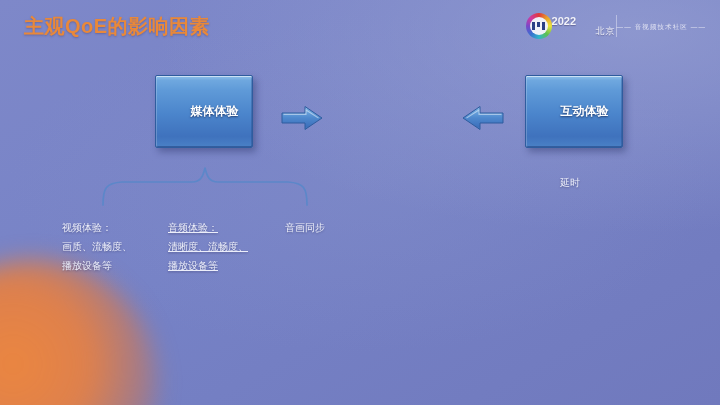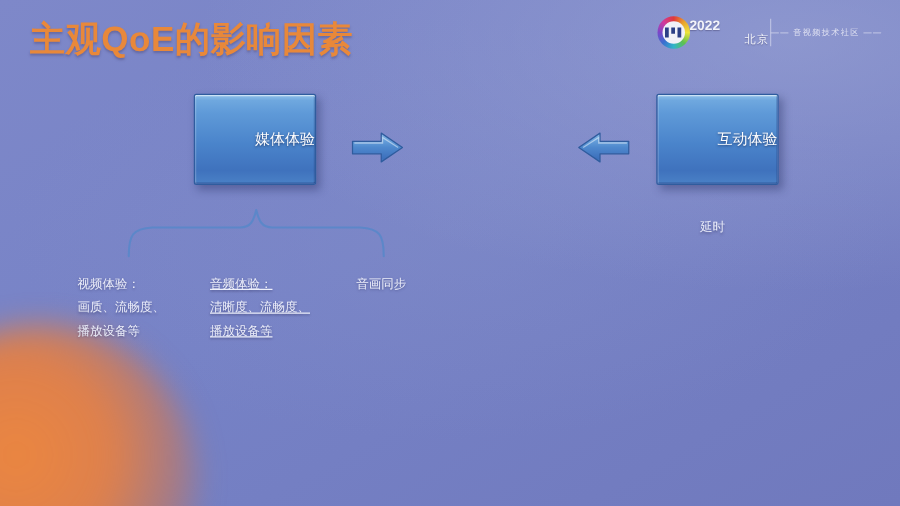--- a/index.html
+++ b/index.html
@@ -34,21 +34,21 @@
         rgba(208,118,80,.55) 62%,
         rgba(150,118,140,.20) 80%,
         rgba(118,130,198,0) 100%);
     filter:blur(11px);
     pointer-events:none;
   }
 
   
   #title {
     position:absolute; left:24px; top:13px;
-    font-size:28px; font-weight:bold;
+    font-size:20px; font-weight:bold;
     color:#e8883a;
     letter-spacing:.5px;
     text-shadow:0 1px 2px rgba(60,50,90,.35);
     white-space:nowrap;
   }
 
   #brandbar {
     position:absolute; right:14px; top:13px;
     display:flex; align-items:center; gap:0;
   }
@@ -84,22 +84,22 @@
   #brandname .bn .light { font-weight:normal; }
   #brandname .bs {
     font-size:6.5px; color:rgba(238,239,248,.85);
     letter-spacing:1.1px; white-space:nowrap; text-align:center;
     margin-top:1px;
   }
 
   
   .node {
     position:absolute;
-    display:flex; align-items:center; justify-content:flex-end;
-    color:#ffffff; font-size:12px; font-weight:normal;
+    display:flex; align-items:center; justify-content:center;
+    color:#ffffff; font-size:12px; font-weight:bold;
     text-shadow:0 1px 2px rgba(20,35,80,.75);
     padding-left:21px;
   }
   .box {
     width:98px; height:73px;
     border:1px solid #2f5c9e;
     border-radius:2px;
     background:linear-gradient(180deg,
        #8fc0ea 0%, #6fa8df 6%, #5f9ad8 20%,
        #4a84cb 55%, #3f72bd 85%, #4a81c6 100%);

